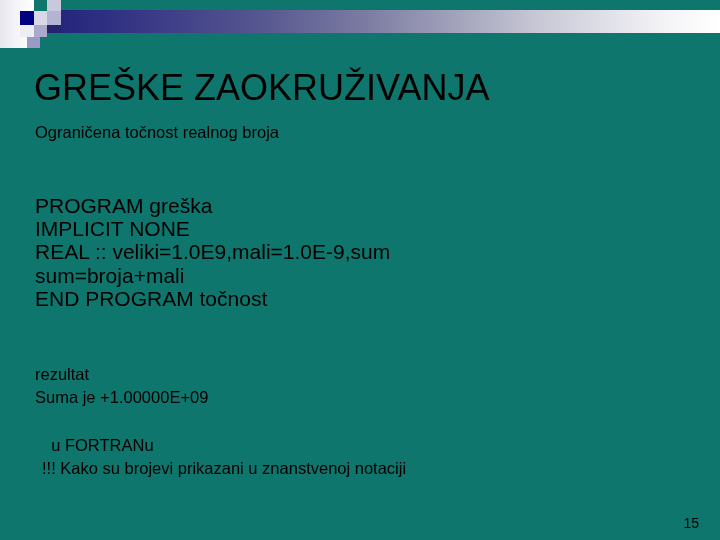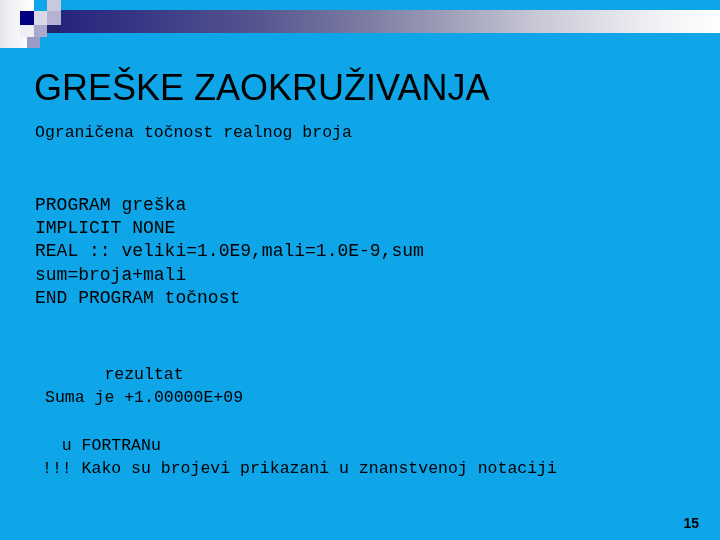--- a/index.html
+++ b/index.html
@@ -11,21 +11,21 @@
     height: 540px;
     background: #ffffff;
     font-family: "Liberation Sans", sans-serif;
     overflow: hidden;
     position: relative;
   }
 
   .slide {
     position: absolute;
     inset: 0;
-    background: #0ea5e9;
+    background: #0f766e;
   }
 
   
   .header-deco {
     position: absolute;
     left: 0;
     top: 0;
     width: 720px;
     height: 48px;
   }
@@ -68,48 +68,47 @@
     font-family: "Liberation Sans", sans-serif;
     font-size: 36px;
     line-height: 44px;
     color: #000000;
     letter-spacing: 0px;
     white-space: nowrap;
   }
 
   
   .mono {
-    font-family: Liberation Mono, monospace;
+    font-family: Liberation Sans, sans-serif;
     color: #000000;
     white-space: pre;
   }
 
   .subtitle {
     position: absolute;
     left: 35px;
     top: 121px;
     font-size: 16.5px;
     line-height: 23px;
   }
 
   .code-block {
     position: absolute;
     left: 35px;
     top: 194px;
-    font-size: 18px;
+    font-size: 21px;
     line-height: 23.2px;
   }
 
   .result-block {
     position: absolute;
-    left: 45px;
+    left: 35px;
     top: 363px;
     font-size: 16.5px;
     line-height: 23.2px;
-    text-align: center;
   }
 
   .note-block {
     position: absolute;
     left: 42px;
     top: 434px;
     font-size: 16.5px;
     line-height: 23.2px;
   }
 
@@ -118,21 +117,21 @@
     white-space: pre;
   }
 
   
   .page-number {
     position: absolute;
     right: 21px;
     bottom: 9px;
     font-family: "Liberation Sans", sans-serif;
     font-size: 14px;
-    font-weight: bold;
+    font-weight: normal;
     color: #000000;
   }
 </style>
 </head>
 <body>
 
 <div class="slide">
 
   <div class="header-deco">
     <div class="deco-fade"></div>

